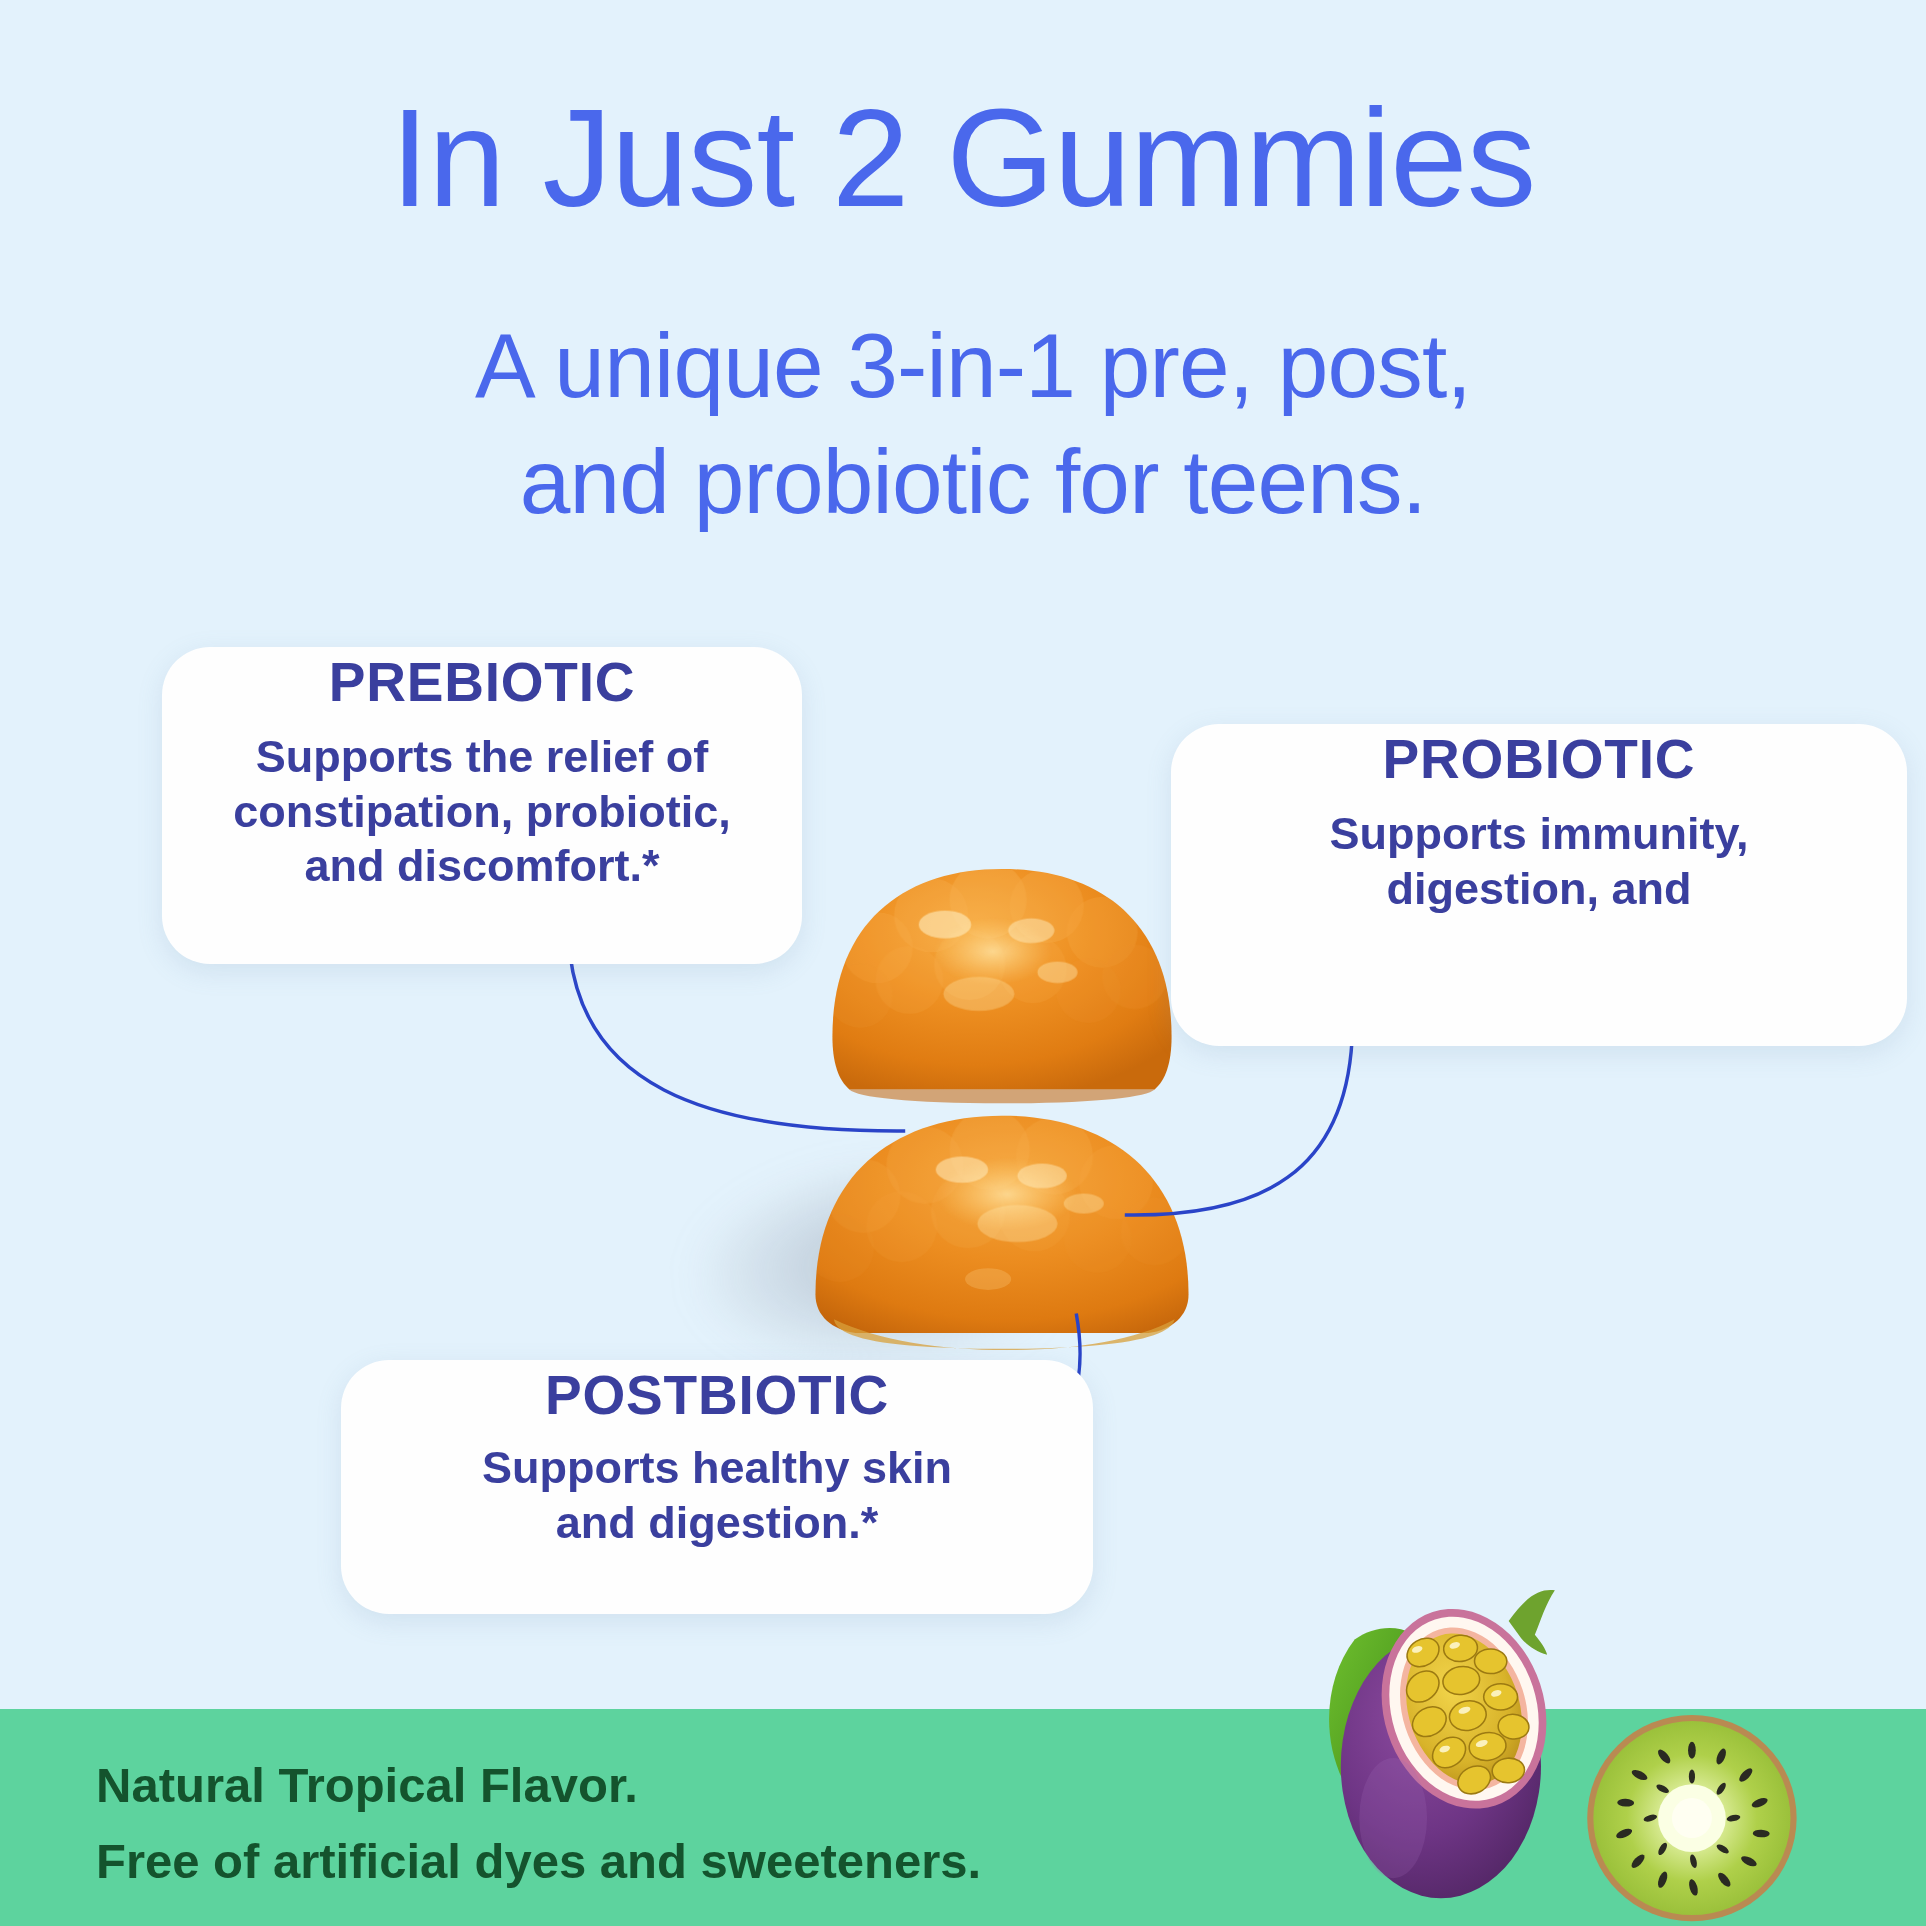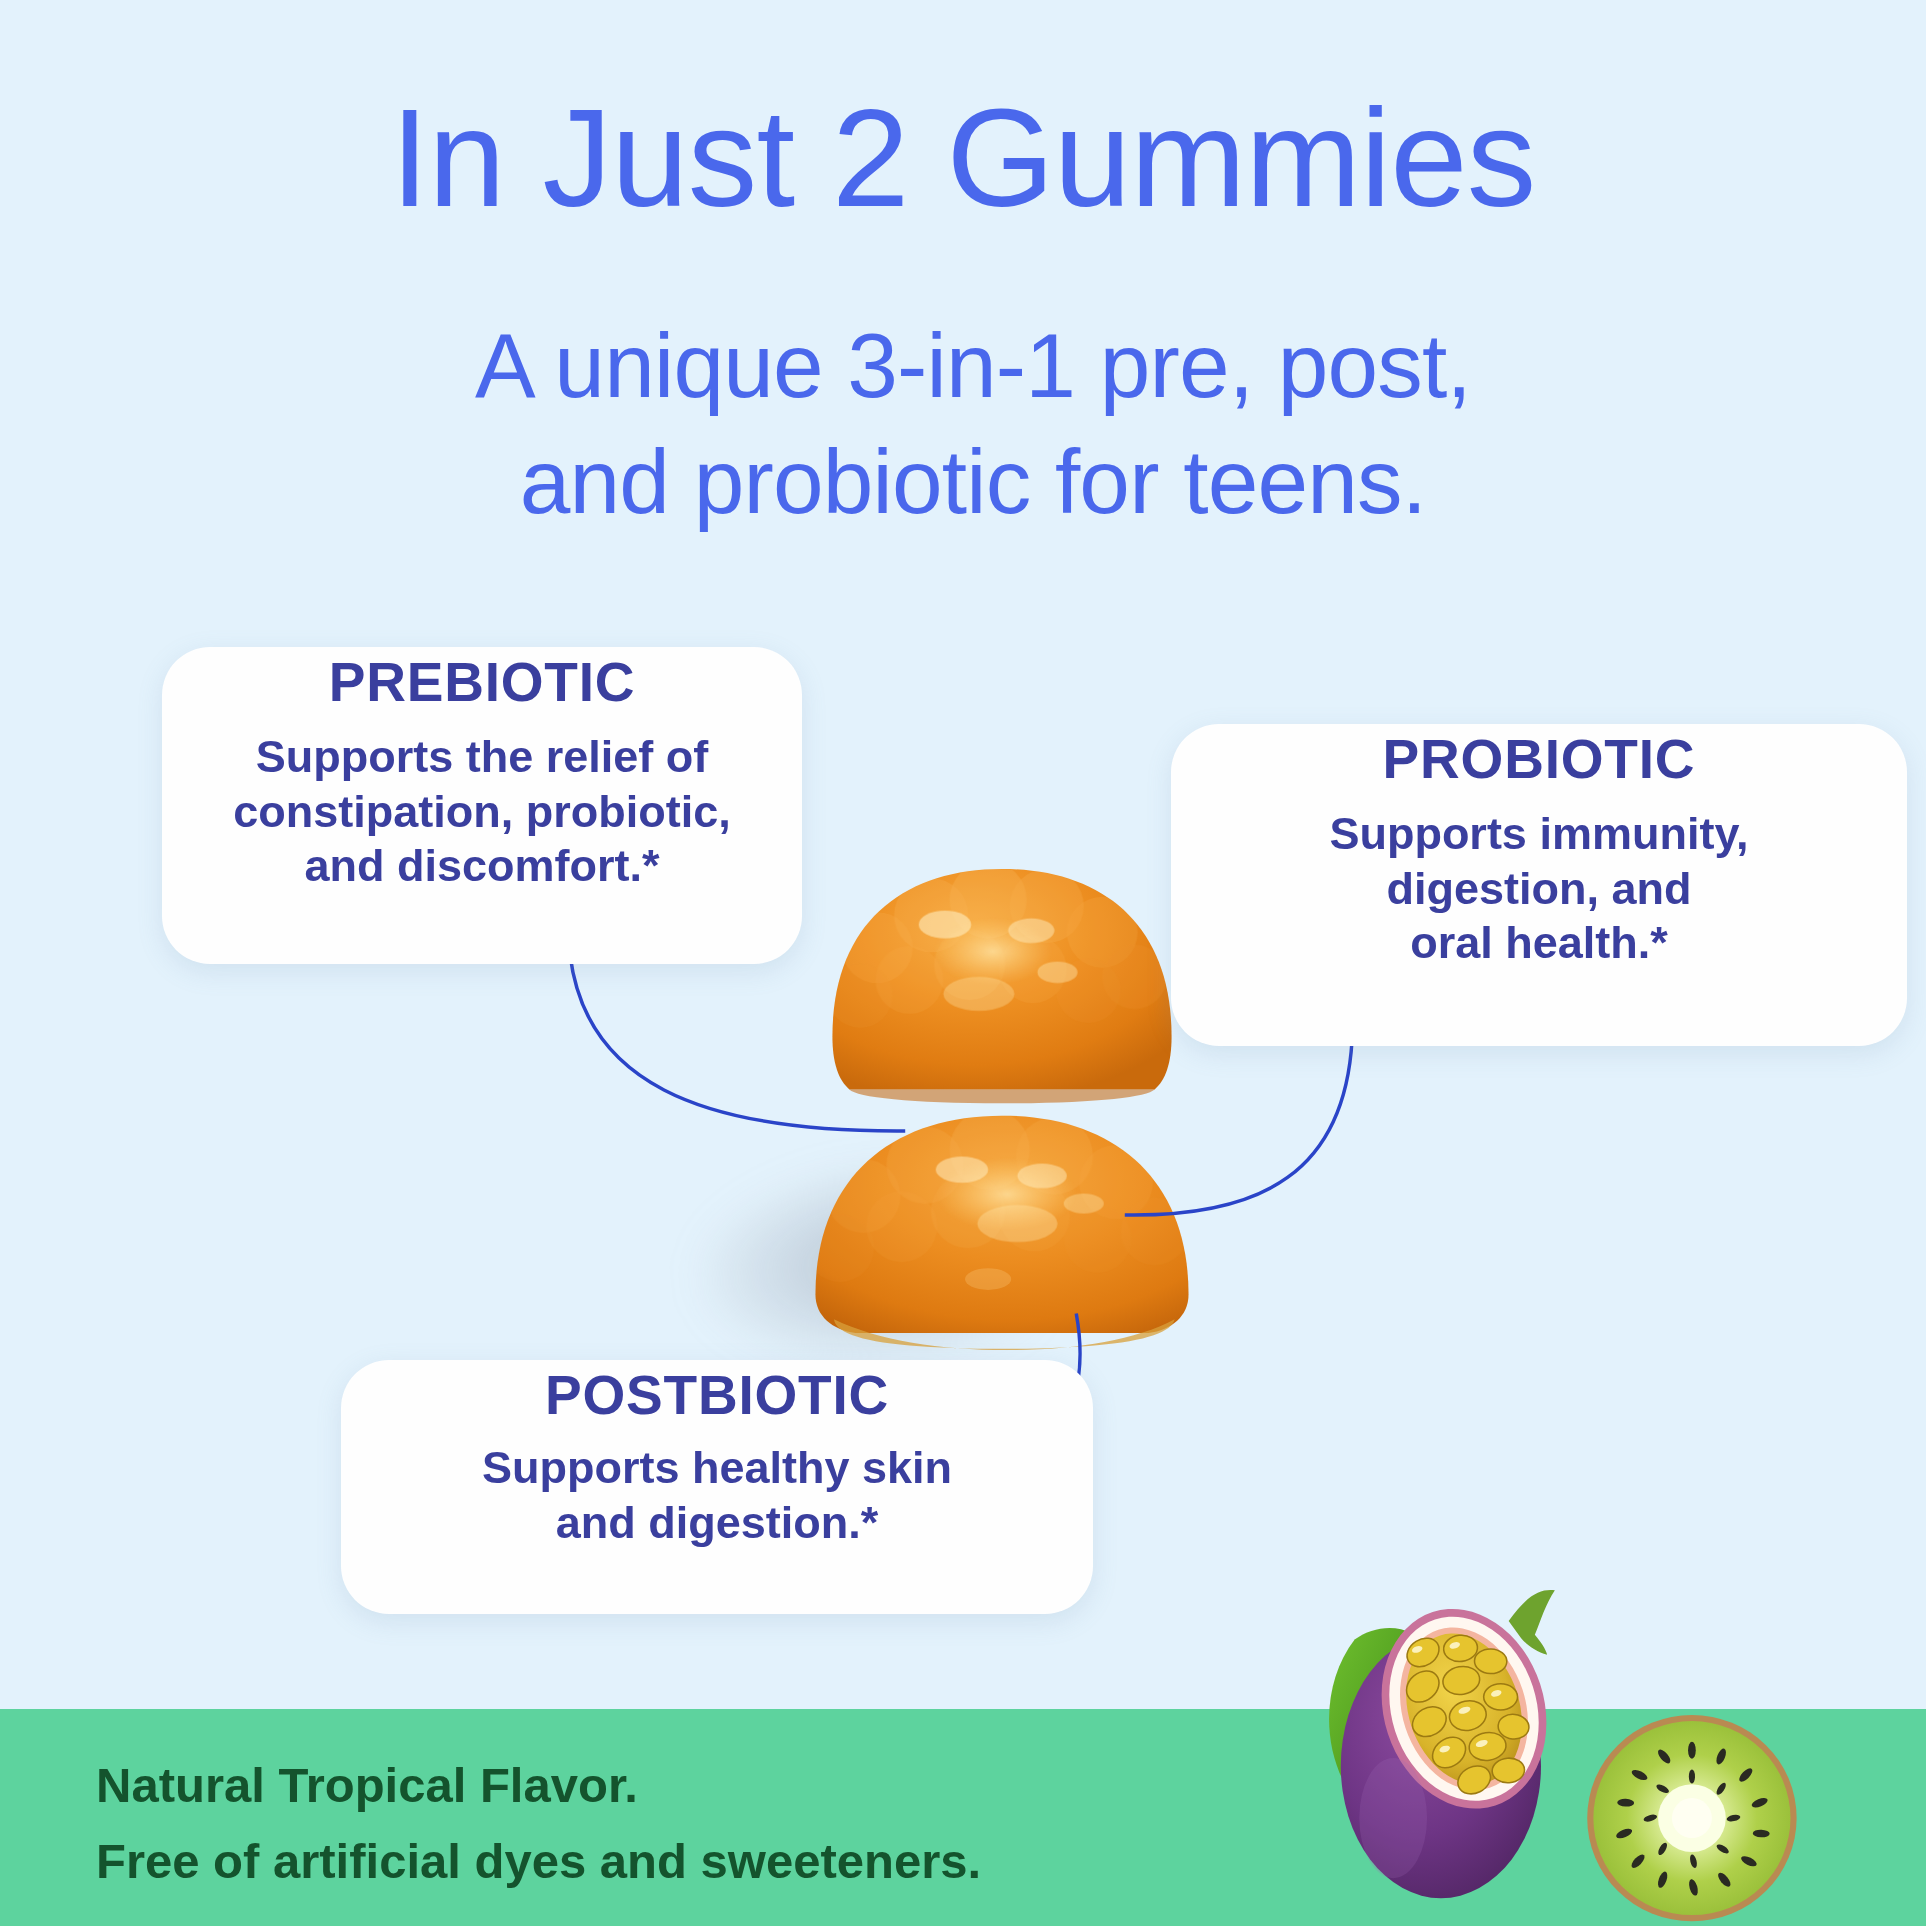--- a/index.html
+++ b/index.html
@@ -244,21 +244,20 @@
       <span class="line">constipation, probiotic,</span>
       <span class="line">and discomfort.*</span>
     </div>
   </div>
 
   <div class="card" id="card-probiotic">
     <div class="card-title">PROBIOTIC</div>
     <div class="card-body">
       <span class="line">Supports immunity,</span>
       <span class="line">digestion, and</span>
-      <span class="line">oral health.*</span>
     </div>
   </div>
 
   <div class="card" id="card-postbiotic">
     <div class="card-title">POSTBIOTIC</div>
     <div class="card-body">
       <span class="line">Supports healthy skin</span>
       <span class="line">and digestion.*</span>
     </div>
   </div>

